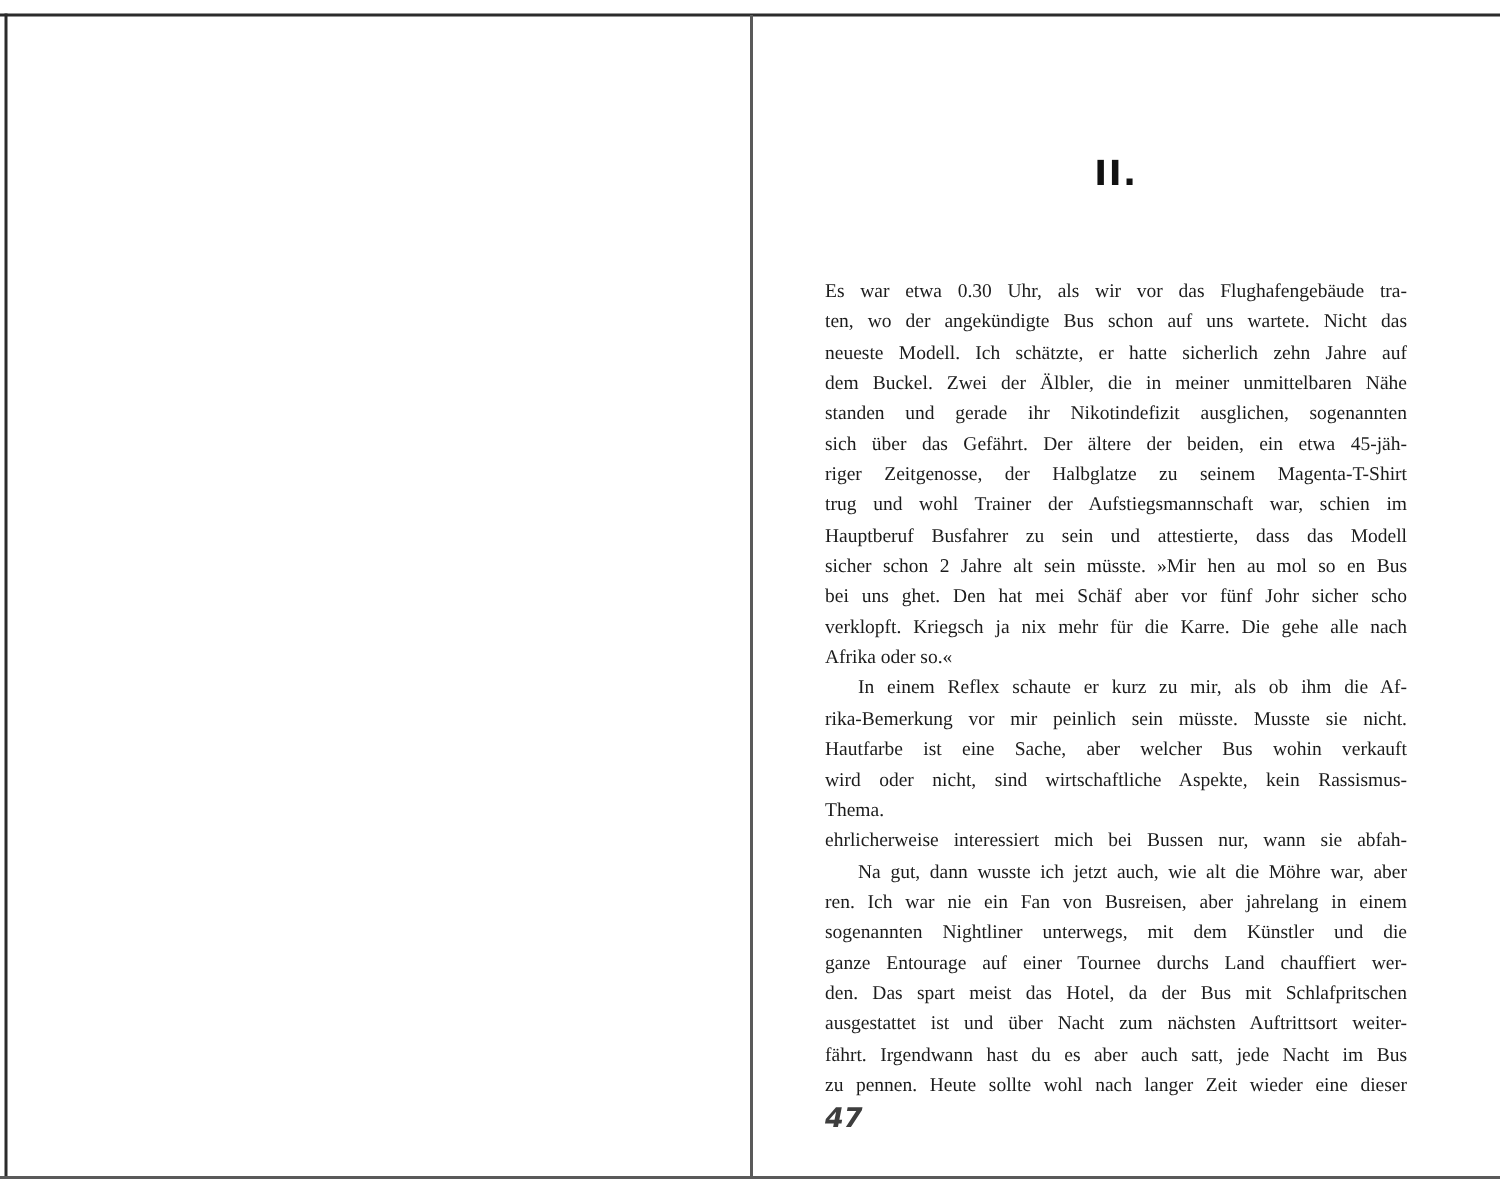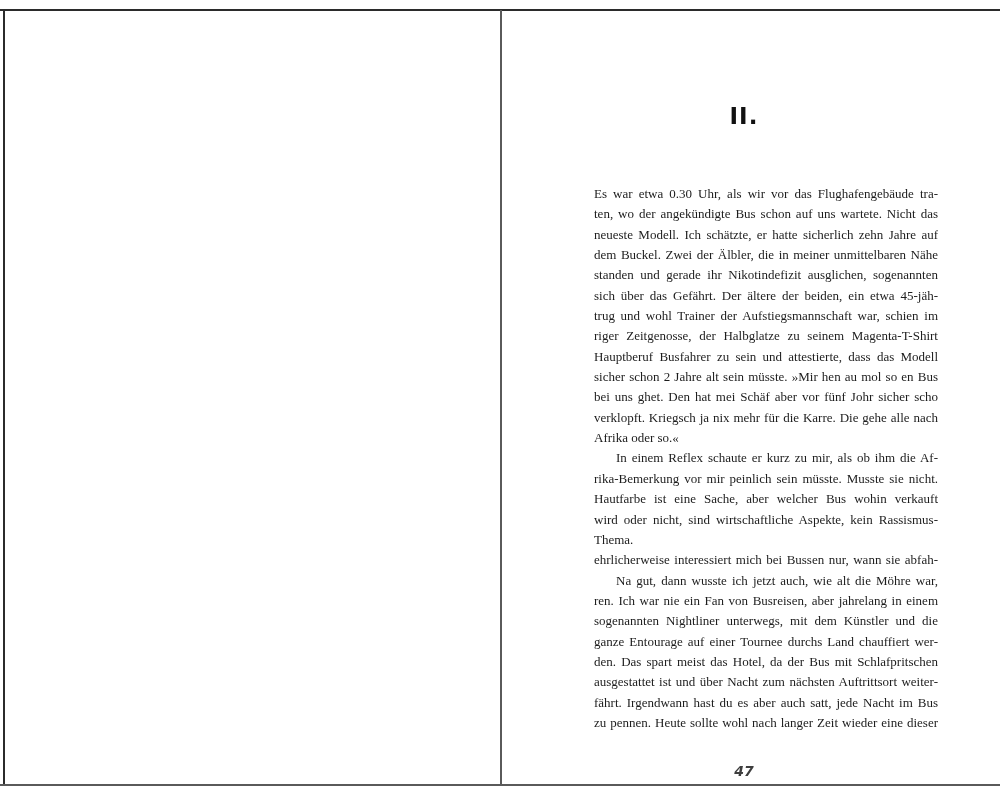--- a/index.html
+++ b/index.html
@@ -36,49 +36,49 @@
     font-weight: bold; font-size: 23px; letter-spacing: 1px;
     color: #111111;
   }
   .body-text {
     position: absolute; left: 48px; top: 173px; width: 388px;
     font-size: 13px; line-height: 20.35px;
     color: var(--text);
   }
   .line {
     height: 20.35px; overflow: hidden;
-    text-align: justify; text-align-last: justify; margin-left: 44px;
+    text-align: justify; text-align-last: justify;
   }
   .line.noj { text-align-last: left; }
   .line.indent { text-indent: 22px; }
 
   .page-number {
-    position: absolute; left: 48px; top: 752px; width: 388px;
-    text-align: center;
+    position: absolute; left: 48px; top: 724px; width: 388px;
+    text-align: left;
     font-family: "DejaVu Sans", sans-serif;
-    font-style: italic; font-weight: bold; font-size: 14px;
+    font-style: italic; font-weight: bold; font-size: 18px;
     color: var(--page-number);
   }
 </style>
 </head>
 <body>
 
 <div class="spread">
   <div class="left-page"></div>
   <div class="right-page">
     <div class="heading">II.</div>
     <div class="body-text">
         <div class="line">Es war etwa 0.30 Uhr, als wir vor das Flughafengebäude tra-</div>
         <div class="line">ten, wo der angekündigte Bus schon auf uns wartete. Nicht das</div>
         <div class="line">neueste Modell. Ich schätzte, er hatte sicherlich zehn Jahre auf</div>
         <div class="line">dem Buckel. Zwei der Älbler, die in meiner unmittelbaren Nähe</div>
         <div class="line">standen und gerade ihr Nikotindefizit ausglichen, sogenannten</div>
         <div class="line">sich über das Gefährt. Der ältere der beiden, ein etwa 45-jäh-</div>
+        <div class="line">riger Zeitgenosse, der Halbglatze zu seinem Magenta-T-Shirt</div>
         <div class="line">trug und wohl Trainer der Aufstiegsmannschaft war, schien im</div>
-        <div class="line">riger Zeitgenosse, der Halbglatze zu seinem Magenta-T-Shirt</div>
         <div class="line">Hauptberuf Busfahrer zu sein und attestierte, dass das Modell</div>
         <div class="line">sicher schon 2 Jahre alt sein müsste. »Mir hen au mol so en Bus</div>
         <div class="line">bei uns ghet. Den hat mei Schäf aber vor fünf Johr sicher scho</div>
         <div class="line">verklopft. Kriegsch ja nix mehr für die Karre. Die gehe alle nach</div>
         <div class="line noj">Afrika oder so.«</div>
         <div class="line indent">In einem Reflex schaute er kurz zu mir, als ob ihm die Af-</div>
         <div class="line">rika-Bemerkung vor mir peinlich sein müsste. Musste sie nicht.</div>
         <div class="line">Hautfarbe ist eine Sache, aber welcher Bus wohin verkauft</div>
         <div class="line">wird oder nicht, sind wirtschaftliche Aspekte, kein Rassismus-</div>
         <div class="line noj">Thema.</div>

